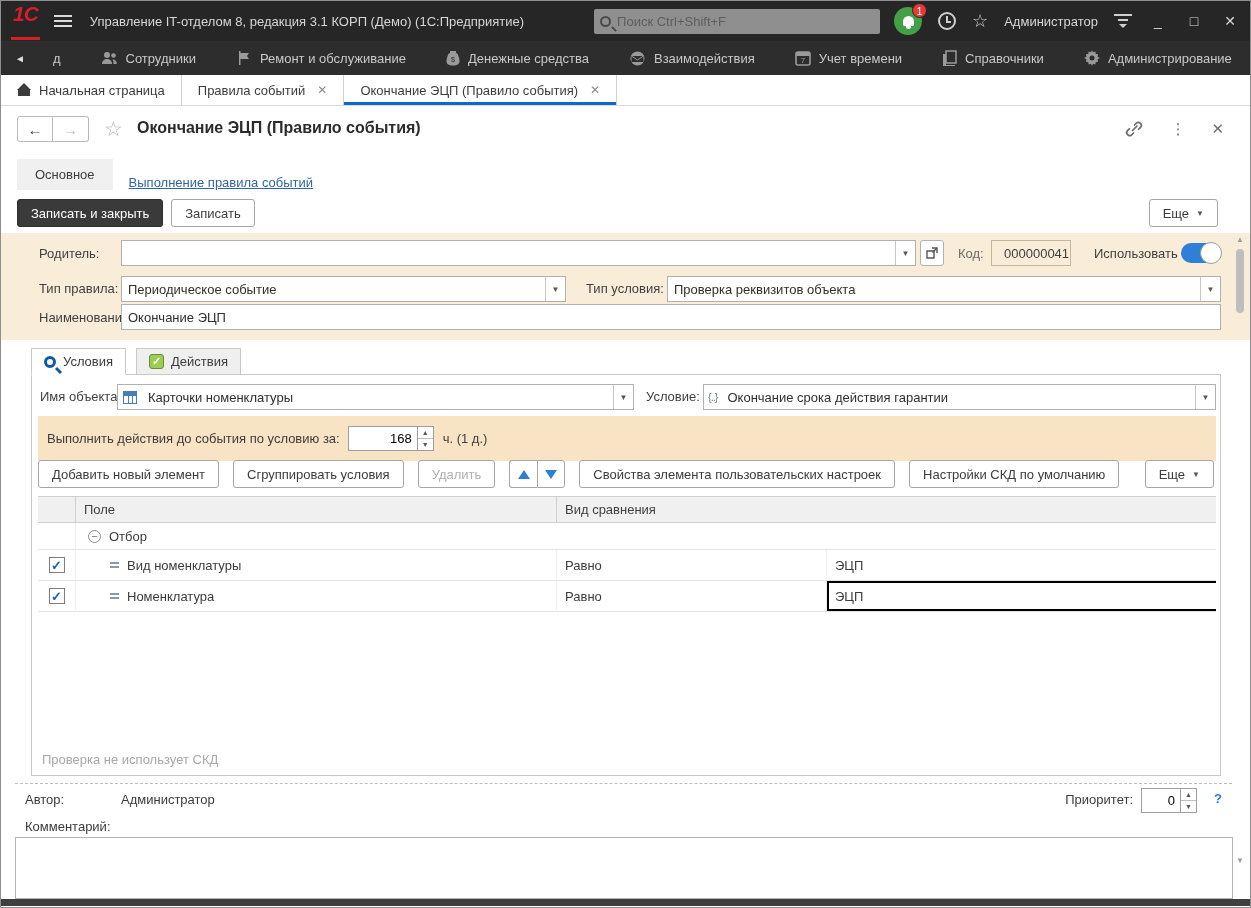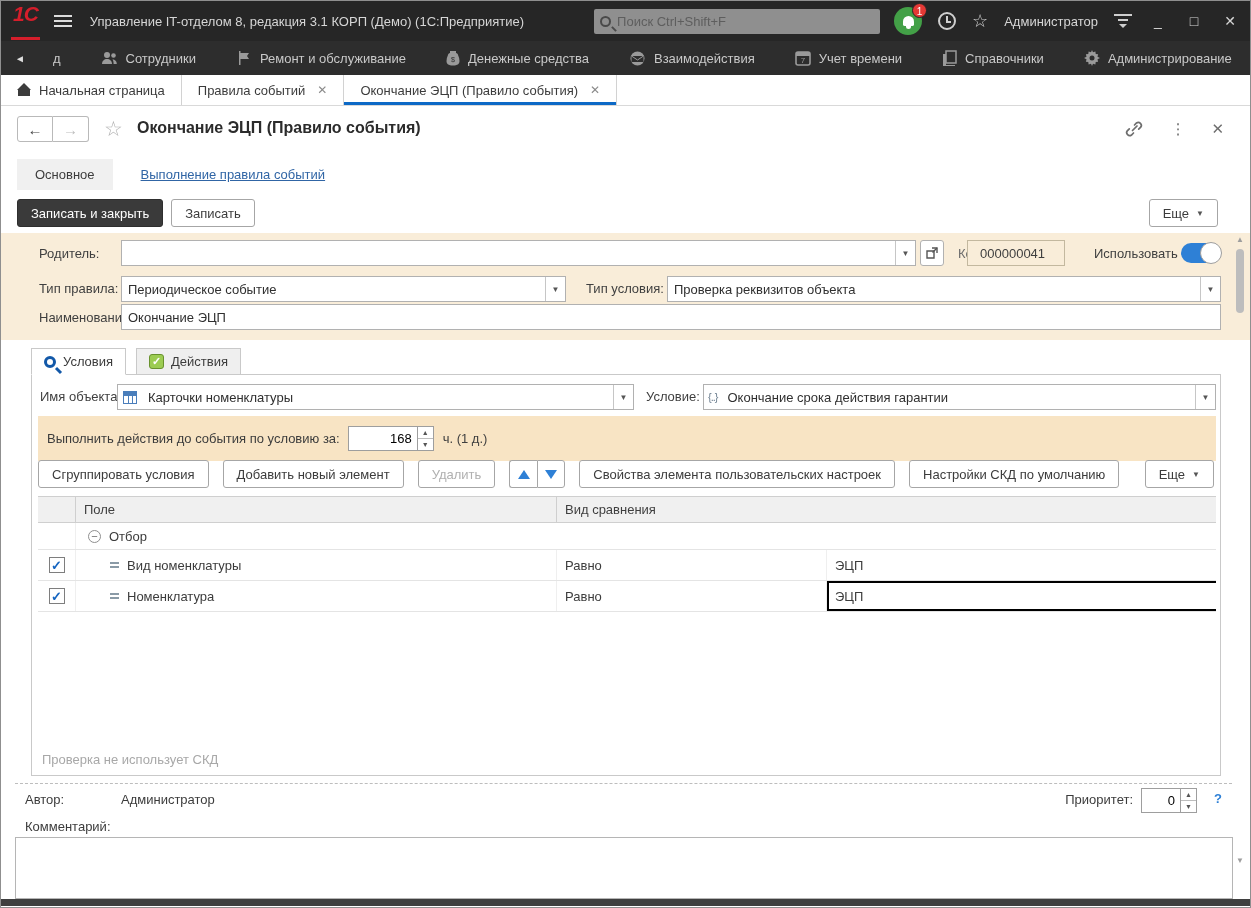--- a/index.html
+++ b/index.html
@@ -56,21 +56,21 @@
   .navbtn { width:36px; height:26px; border:1px solid #b9b9b9; background:#fff; display:flex; align-items:center; justify-content:center; font-size:15px; cursor:pointer; }
   .navbtn.back { border-radius:3px 0 0 3px; color:#444; }
   .navbtn.fwd { border-radius:0 3px 3px 0; color:#bdbdbd; border-left:none; }
   .fav-star { position:absolute; top:116px; left:103px; font-size:21px; color:#b3b3b3; cursor:pointer; }
   .form-title { position:absolute; top:118px; left:136px; font-size:16px; font-weight:bold; color:#2b2b2b; }
   .hdr-icons { position:absolute; top:118px; right:26px; display:flex; gap:26px; align-items:center; color:#6e6e6e; }
   .hdr-icons .dots { font-size:15px; letter-spacing:0; cursor:pointer; }
   .hdr-icons .x { font-size:15px; cursor:pointer; }
 
   
-  .subnav { position:absolute; top:158px; left:16px; display:flex; align-items:center; gap:28px; }
+  .subnav { position:absolute; top:158px; left:16px; display:flex; align-items:flex-end; gap:16px; }
   .subnav .main { background:#f0f0f0; padding:8px 18px; color:#3c3c3c; cursor:pointer; }
   .subnav a { color:#3065a5; text-decoration:underline; cursor:pointer; }
 
   
   .btn { display:inline-flex; align-items:center; justify-content:center; border:1px solid #a6a6a6; background:#fff; border-radius:3px; height:28px; padding:0 13px; font-size:13px; color:#3c3c3c; cursor:pointer; white-space:nowrap; font-family:inherit; }
   .btn.dark { background:#3a3a3a; border-color:#2e2e2e; color:#fff; }
   .btn.disabled { color:#b0b0b0; cursor:default; }
   .btn .dd-car { margin-left:7px; font-size:9px; color:#555; }
   .cmdbar { position:absolute; top:198px; left:16px; display:flex; gap:8px; }
   .cmd-more { position:absolute; top:198px; right:32px; }
@@ -314,21 +314,21 @@
       <span class="dd">▼</span>
     </div>
     <span class="sq-btn" style="left:919px; top:7px;">
       <svg width="12" height="12" viewBox="0 0 12 12">
           <path d="M1 4h7v7H1z" fill="none" stroke="#555" stroke-width="1.4"></path>
           <path d="M6 1h5v5" fill="none" stroke="#555" stroke-width="1.4"></path>
           <path d="M11 1L6.5 5.5" stroke="#555" stroke-width="1.4"></path>
         </svg>
     </span>
     <span class="f-label" style="left:957px; top:13px; color:#6b6b6b;">Код:</span>
-    <span class="code-inp" style="left:966px; top:7px; width:98px;padding-left:12px;">000000041</span>
+    <span class="code-inp" style="left:990px; top:7px; width:80px;padding-left:12px;">000000041</span>
     <span class="f-label" style="left:1093px; top:13px;">Использовать</span>
     <span class="toggle" style="left:1180px; top:10px;">
         <span class="knob"></span>
       </span>
 
     <span class="f-label" style="left:38px; top:48px;">Тип правила:</span>
     <div class="inp" style="left:120px; top:43px; width:445px;">
       <input value="Периодическое событие" style="">
       <span class="dd">▼</span>
     </div>
@@ -373,22 +373,22 @@
         <input value="168" style="">
         <span class="spin">
             <span>▲</span>
             <span>▼</span>
           </span>
       </span>
       <span class="units">ч. (1 д.)</span>
     </div>
 
     <div class="ctoolbar">
+      <button class="btn">Добавить новый элемент</button>
       <button class="btn">Сгруппировать условия</button>
-      <button class="btn">Добавить новый элемент</button>
       <button class="btn disabled">Удалить</button>
       <span class="arrbtns">
         <button class="btn">
             <span class="arr-up"></span>
           </button>
         <button class="btn">
             <span class="arr-dn"></span>
           </button>
       </span>
       <button class="btn">Свойства элемента пользовательских настроек</button>

